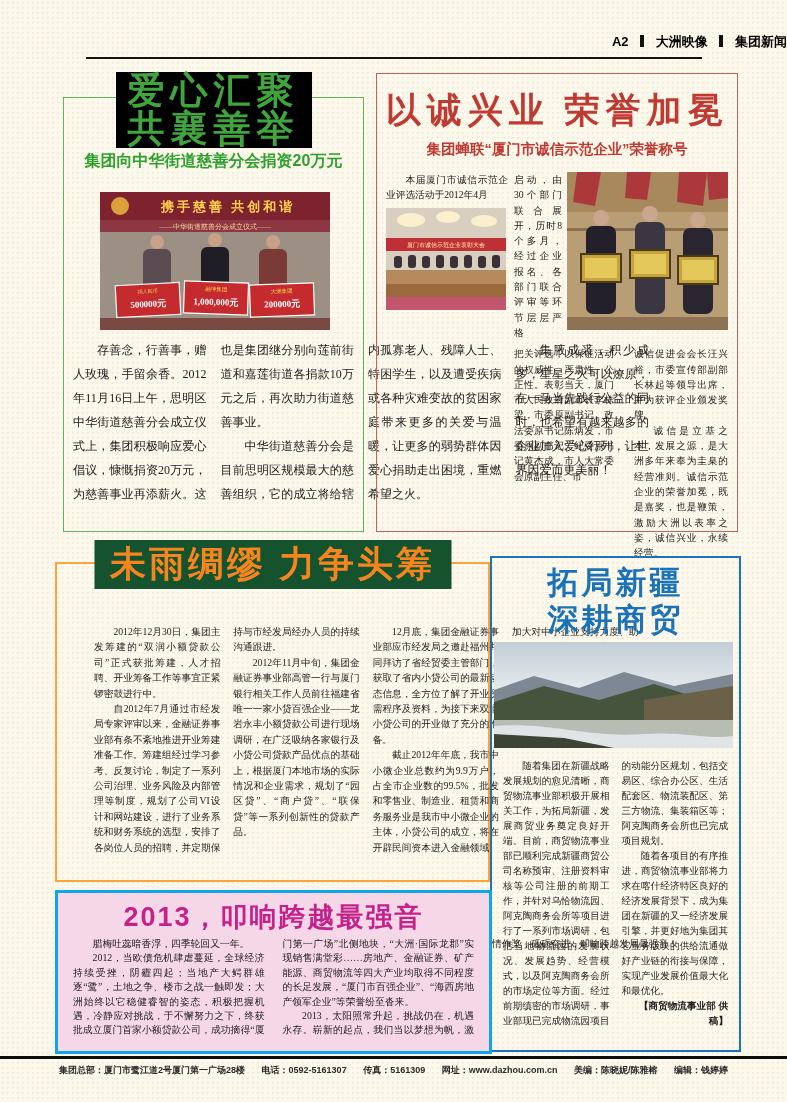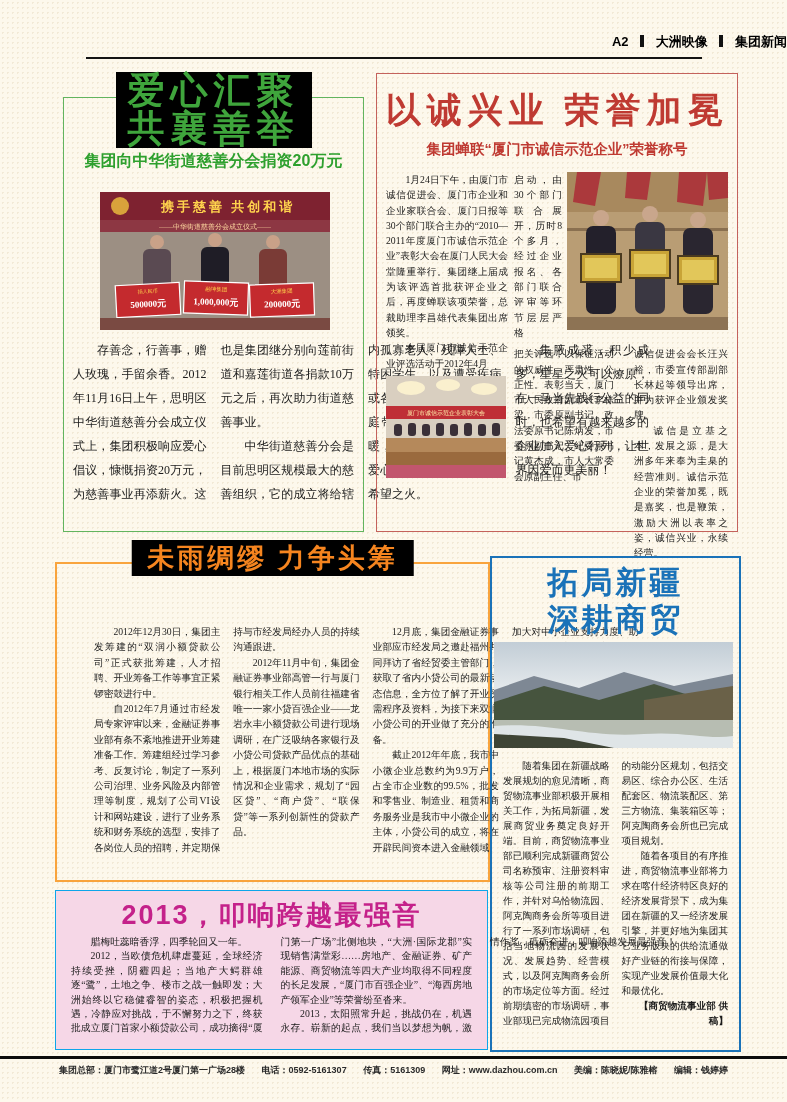--- a/index.html
+++ b/index.html
@@ -46,35 +46,35 @@
   .int-row1{display:flex;gap:5px;}
   .int-col2a{width:48px;flex:none;text-align:justify;}
   .int-award{width:161px;height:158px;flex:none;}
   .int-row2{display:flex;gap:20px;margin-top:6px;}
   .int-colB{width:100px;flex:none;}
   .int-colC{flex:1;min-width:0;}
   .int-conf{width:120px;height:102px;margin-top:5px;}
 
   
   #box-loan{left:55px;top:562px;width:431px;height:316px;border:2px solid #f9a43d;}
-  #loan-title{left:50%;transform:translateX(-50%);top:-24px;background:#000000;padding:0 16px;white-space:nowrap;
-    font-family:"Liberation Sans","DejaVu Sans",sans-serif;font-weight:900;font-size:27px;color:#f6851f;letter-spacing:3px;}
+  #loan-title{left:50%;transform:translateX(-50%);top:-24px;background:#14532d;padding:0 16px;white-space:nowrap;
+    font-family:"Liberation Sans","DejaVu Sans",sans-serif;font-weight:900;font-size:36px;color:#f6851f;letter-spacing:3px;}
   #loan-sub{left:0;top:27px;width:100%;text-align:center;color:#f6851f;font-size:19px;font-weight:bold;}
   #loan-body{left:13px;top:60px;width:405px;height:246px;font-size:9.7px;line-height:15.4px;margin-left:24px;}
 
   
   #box-xinjiang{left:490px;top:556px;width:247px;height:492px;border:2px solid #1a72b8;}
   #xj-title{left:0;top:6px;width:100%;text-align:center;font-weight:900;font-size:31px;line-height:37px;
     color:#1a72b8;letter-spacing:3px;}
   #xj-photo{left:2px;top:84px;width:239px;height:106px;}
   #xj-body{left:11px;top:200px;width:225px;height:262px;font-size:9.6px;line-height:15px;}
   #xj-body .cols{column-count:2;column-gap:12px;}
 
   
-  #box-newyear{left:55px;top:890px;width:431px;height:158px;background:#f6d7e7;border:1px solid #0ea5e9;}
+  #box-newyear{left:55px;top:890px;width:431px;height:158px;background:#f6d7e7;border:3px solid #0ea5e9;}
   #ny-title{left:0;top:6px;width:100%;text-align:center;font-weight:900;font-size:27px;color:#c4218a;letter-spacing:2px;}
   #ny-body{left:15px;top:44px;width:401px;height:110px;font-size:9.8px;line-height:14.4px;column-count:2;column-gap:18px;}
 
   
   #footer-line{left:0;top:1056px;width:787px;height:3px;background:#0c0c0c;}
   #footer-text{left:0;top:1064px;width:100%;text-align:center;font-size:9px;font-weight:bold;color:#2b2b2b;}
   #footer-text span{margin:0 7px;}
 
   svg{display:block;}
 </style>
@@ -138,21 +138,20 @@
     <p class="indent">集腋成裘，积少成多，星星之火可以燎原，在一马当先践行公益的同时，也希望有越来越多的企业加入爱心行列，让世界因爱而更美丽！</p>
   </div>
 </div>
 
 <div id="box-integrity" class="abs">
   <div id="integrity-title" class="abs">以诚兴业 荣誉加冕</div>
   <div id="integrity-sub" class="abs sans">集团蝉联“厦门市诚信示范企业”荣誉称号</div>
 
   <div id="integrity-body" class="abs art">
     <div class="int-col1">
-      <p class="indent">1月24日下午，由厦门市诚信促进会、厦门市企业和企业家联合会、厦门日报等30个部门联合主办的“2010—2011年度厦门市诚信示范企业”表彰大会在厦门人民大会堂隆重举行。集团继上届成为该评选首批获评企业之后，再度蝉联该项荣誉，总裁助理李昌雄代表集团出席领奖。</p>
       <p class="indent">本届厦门市诚信示范企业评选活动于2012年4月</p>
       <div class="int-conf">
         <svg width="120" height="102" viewBox="0 0 120 102">
           <rect width="120" height="102" fill="#d9cfc0"></rect>
           <ellipse cx="25" cy="12" rx="14" ry="7" fill="#fdf3cf" opacity="0.9"></ellipse>
           <ellipse cx="62" cy="9" rx="12" ry="6" fill="#fdf3cf" opacity="0.9"></ellipse>
           <ellipse cx="98" cy="13" rx="13" ry="6" fill="#fdf3cf" opacity="0.9"></ellipse>
           <rect y="30" width="120" height="13" fill="#bf2f36"></rect>
           <text x="60" y="39" font-size="6" fill="#ffe9a8" text-anchor="middle">厦门市诚信示范企业表彰大会</text>
           <g fill="#3a3038">

